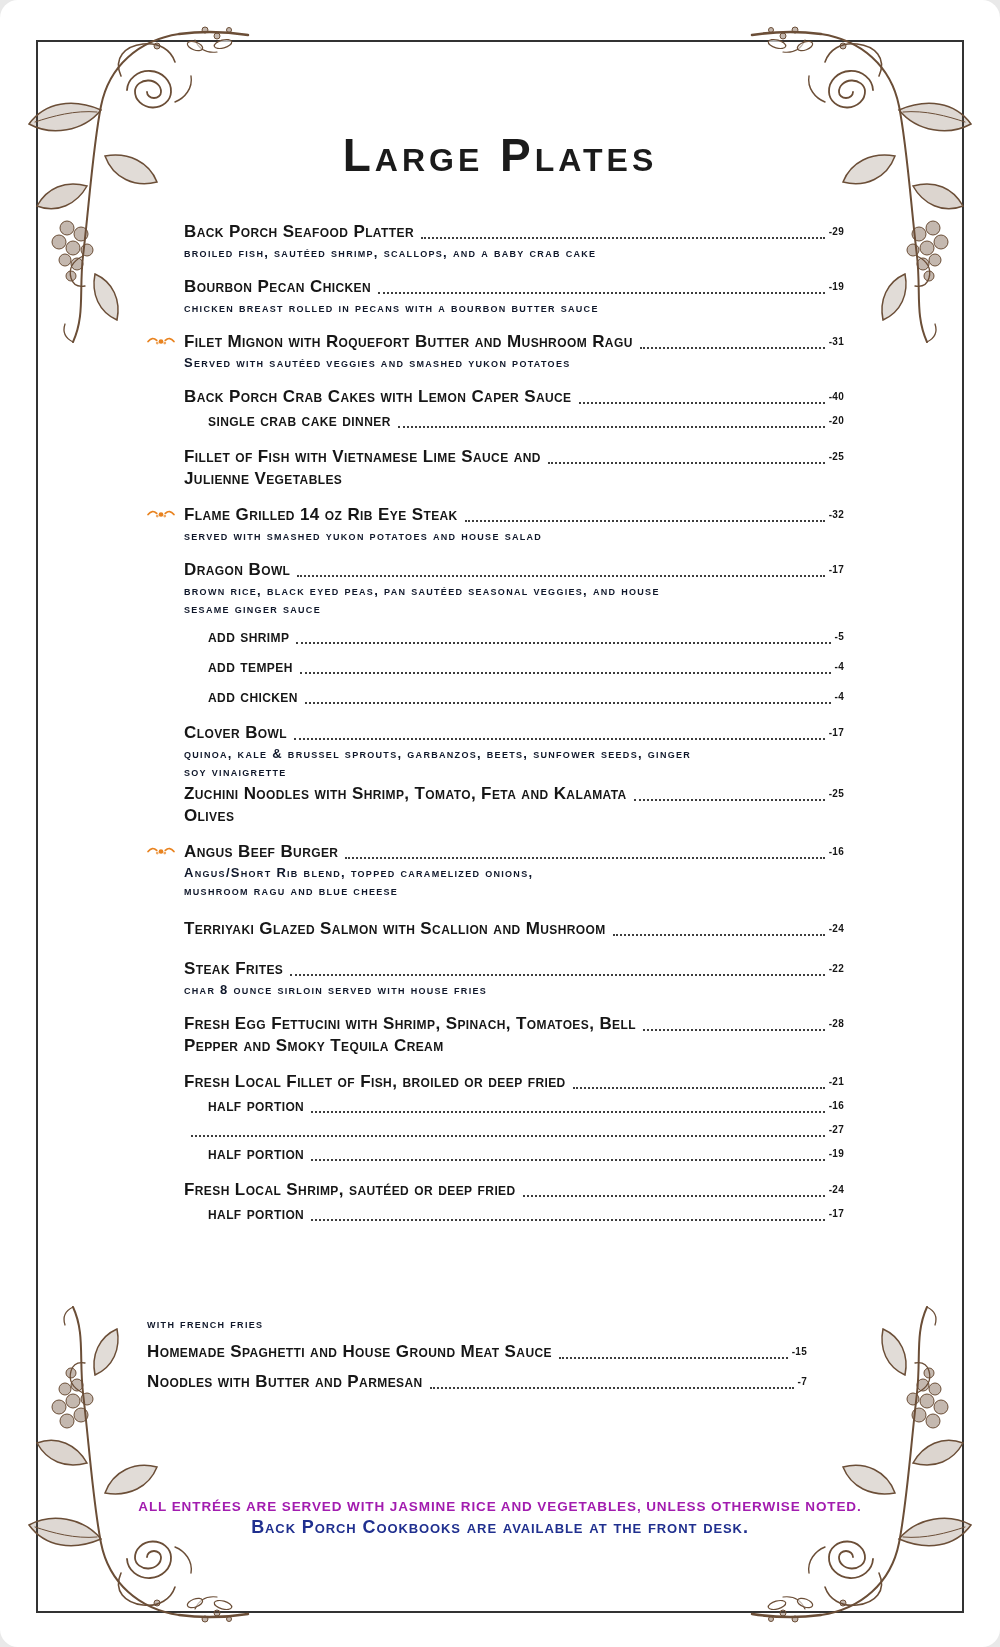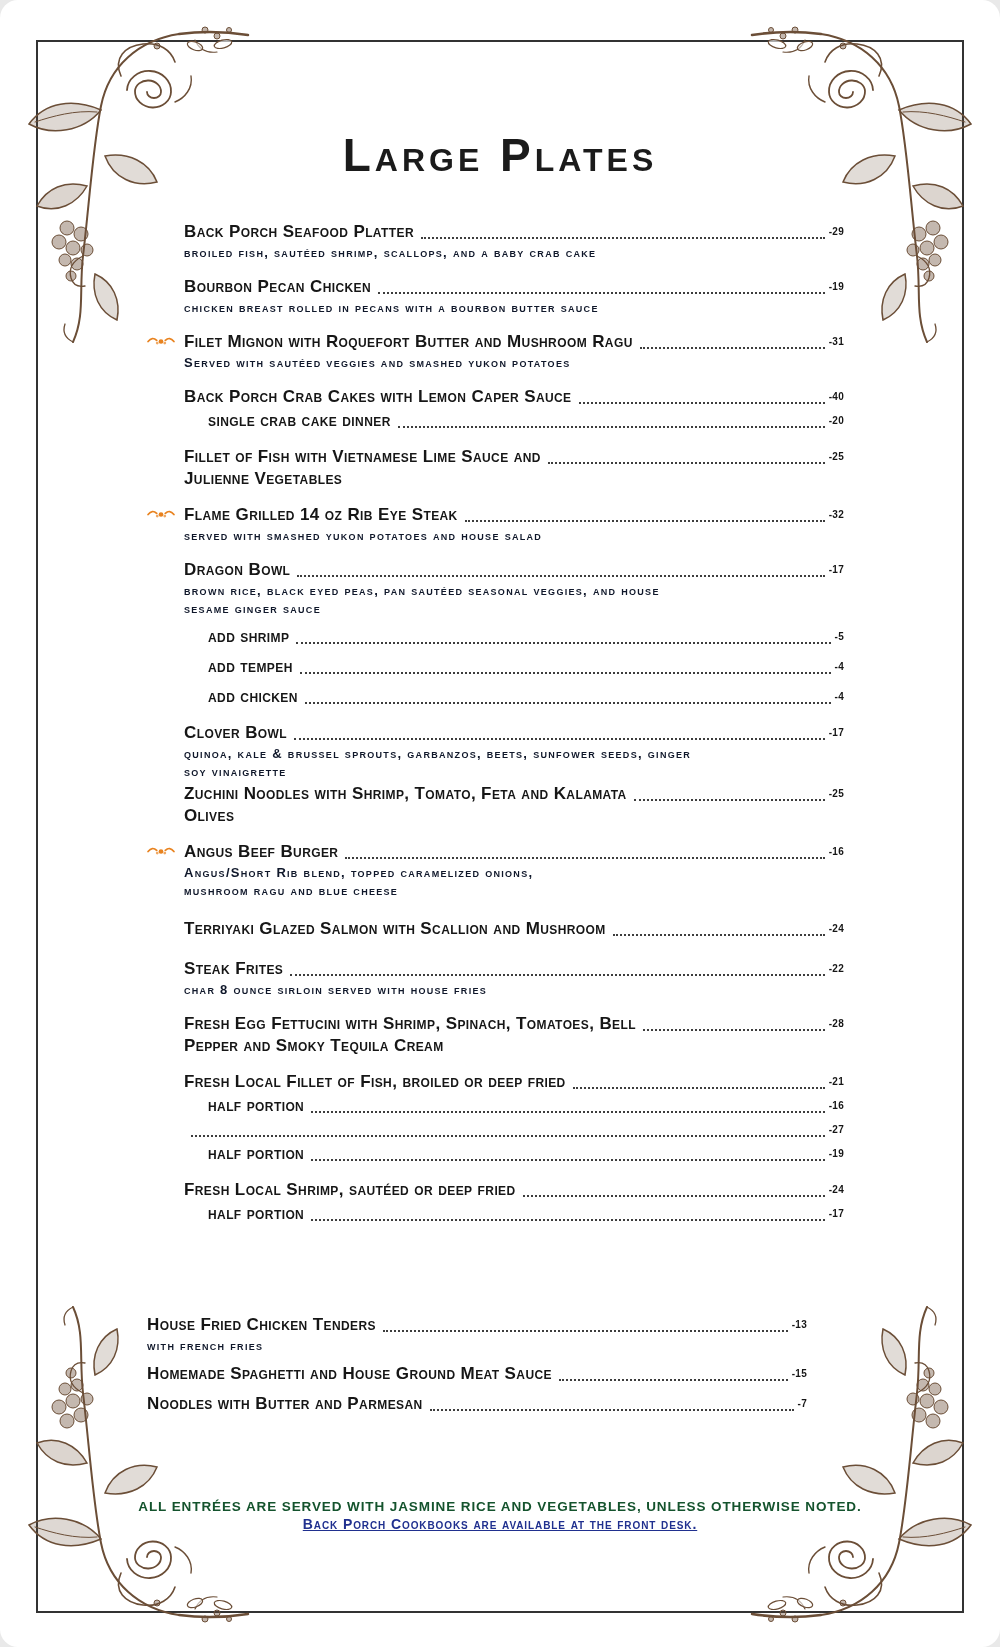--- a/index.html
+++ b/index.html
@@ -50,21 +50,21 @@
   .sp-icon{position:absolute;left:-37px;top:4px;width:28px;height:13px;color:var(--accent,#e8821e);}
   
   .section-title{
     position:absolute;top:1222px;left:0;width:100%;text-align:center;
     font-size:33px;font-weight:700;letter-spacing:2px;color:#1b1b1b;
     text-decoration:underline;text-underline-offset:7px;text-decoration-thickness:2.5px;
   }
   
   .footer{position:absolute;top:1499px;left:0;width:100%;text-align:center;line-height:1.25;}
   .footer-line1{font-size:13.5px;font-weight:700;letter-spacing:0.9px;}
-  .footer-line2{font-size:14px;font-weight:700;letter-spacing:0.9px;font-variant:small-caps;text-decoration:underline;}
+  .footer-line2{font-size:18px;font-weight:700;letter-spacing:0.9px;font-variant:small-caps;}
   .hidden-defs{position:absolute;width:0;height:0;overflow:hidden;}
 </style>
 </head>
 <body>
 
 <svg class="hidden-defs" aria-hidden="true">
   <symbol id="cornerOrnament" viewBox="0 0 240 340">
     <g stroke="currentColor" fill="none" stroke-width="2" stroke-linecap="round">
       <path d="M170,28 C130,34 100,60 92,100 C84,140 80,200 74,250 C70,285 76,310 64,336"></path>
       <path d="M170,28 C200,24 220,26 239,29" stroke-width="2.5"></path>
@@ -352,25 +352,20 @@
       <span class="price">-17</span>
     </div>
 
   </div>
     </div>
 
 
   <div class="menu" id="menu-lighter">
       <div class="item sp-first">
 
-    <div class="line1">
-      <span class="nm">House Fried Chicken Tenders</span>
-      <span class="leader"></span>
-      <span class="price">-13</span>
-    </div>
 
     <div class="desc">with french fries</div>
   </div>
       <div class="item sp-small">
 
     <div class="line1">
       <span class="nm">Homemade Spaghetti and House Ground Meat Sauce</span>
       <span class="leader"></span>
       <span class="price">-15</span>
     </div>
@@ -381,17 +376,17 @@
     <div class="line1">
       <span class="nm">Noodles with Butter and Parmesan</span>
       <span class="leader"></span>
       <span class="price">-7</span>
     </div>
 
   </div>
     </div>
 
   <div class="footer">
-    <div class="footer-line1" style="color: #14532d;">ALL ENTRÉES ARE SERVED WITH JASMINE RICE AND VEGETABLES, UNLESS OTHERWISE NOTED.</div>
+    <div class="footer-line1" style="color: #a21caf;">ALL ENTRÉES ARE SERVED WITH JASMINE RICE AND VEGETABLES, UNLESS OTHERWISE NOTED.</div>
     <div class="footer-line2" style="color: rgb(32, 48, 143);">Back Porch Cookbooks are available at the front desk.</div>
   </div>
 
 </div>
 
 </body></html>

